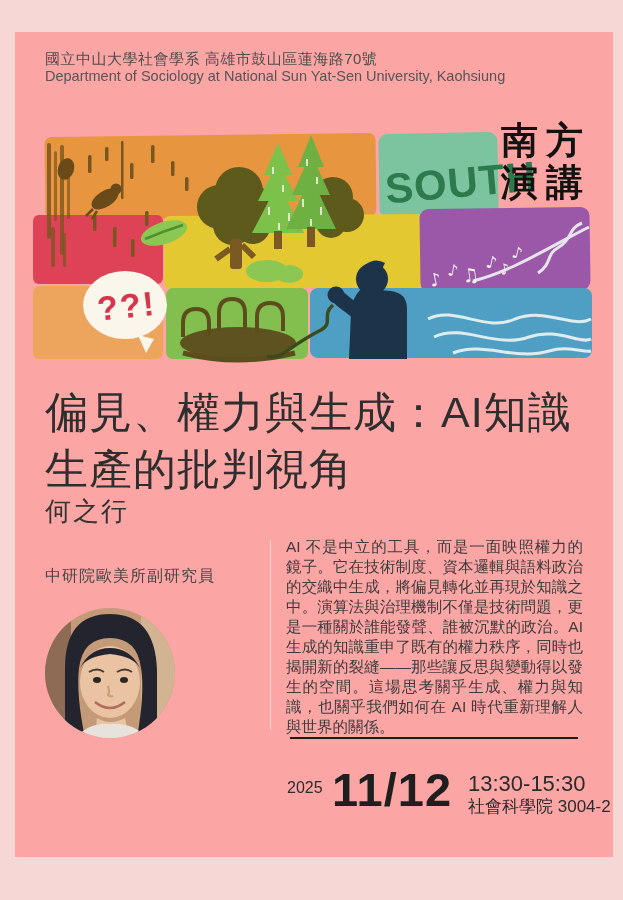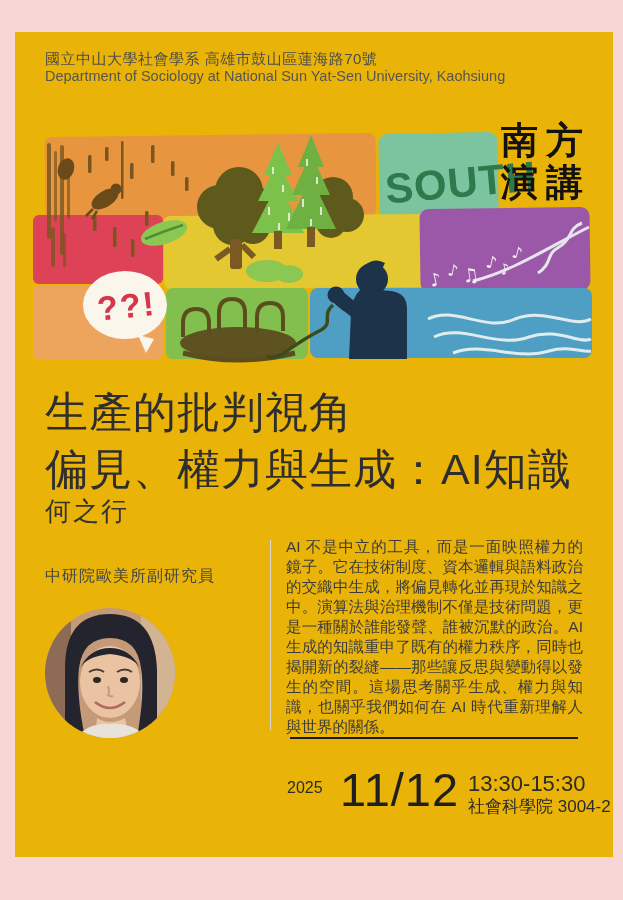--- a/index.html
+++ b/index.html
@@ -5,39 +5,39 @@
   html,body{margin:0;padding:0;}
   body{
     width:623px;height:900px;
     background:#f7d7d6;
     font-family:"Liberation Sans", sans-serif;
     position:relative;overflow:hidden;
     -webkit-font-smoothing:antialiased;
   }
   .card{
     position:absolute;left:15px;top:32px;width:598px;height:825px;
-    background:#eab308;
+    background:#fca5a5;
   }
   .addr1{position:absolute;left:30px;top:18px;font-size:15px;color:#4d4d4d;letter-spacing:.5px;}
   .addr2{position:absolute;left:30px;top:36px;font-size:14.5px;color:#555;}
   .banner{position:absolute;left:18px;top:83px;width:560px;height:250px;}
   .title{
     position:absolute;left:30px;top:352px;width:545px;
     font-size:43px;line-height:57px;color:#2e2e2e;font-weight:400;letter-spacing:1px;
   }
   .speaker-name{position:absolute;left:30px;top:462px;font-size:26px;color:#333;letter-spacing:2px;}
   .speaker-affil{position:absolute;left:30px;top:534px;font-size:16px;color:#454545;letter-spacing:1px;}
   .vrule{position:absolute;left:255px;top:508px;width:1px;height:190px;background:#d9d9d9;}
   .abstract{
     position:absolute;left:271px;top:505px;width:297px;
     font-size:15.5px;line-height:20px;color:#3c3c3c;text-align:justify;
   }
   .hrule{position:absolute;left:275px;top:705px;width:288px;height:2px;background:#1c1c1c;}
   .ev-year{position:absolute;left:272px;top:747px;font-size:16px;color:#2b2b2b;}
-  .ev-date{position:absolute;left:325px;top:730px;font-size:47px;font-weight:400;color:#1f1f1f;letter-spacing:1px;}
+  .ev-date{position:absolute;left:317px;top:730px;font-size:47px;font-weight:700;color:#1f1f1f;letter-spacing:1px;}
   .ev-time{position:absolute;left:453px;top:739px;font-size:22px;color:#2b2b2b;}
   .ev-loc{position:absolute;left:453px;top:763px;font-size:17px;color:#2b2b2b;}
   .avatar{position:absolute;left:30px;top:576px;width:130px;height:130px;border-radius:50%;overflow:hidden;}
 </style>
 </head>
 <body>
 
 <div class="card">
 
   <div class="addr1">國立中山大學社會學系 高雄市鼓山區蓮海路70號</div>
@@ -166,22 +166,22 @@
     <g stroke="#eef5f3" stroke-width="3" fill="none" opacity=".9">
       <path d="M440 166 C 480 156, 520 130, 556 112"></path>
       <path d="M505 158 C 520 148, 512 140, 526 132 C 540 124, 534 114, 549 108"></path>
       <path d="M395 204 C 422 190, 452 218, 482 204 C 512 192, 540 214, 558 204"></path>
       <path d="M401 222 C 430 208, 462 234, 496 222 C 524 212, 548 230, 558 224"></path>
       <path d="M420 238 C 450 226, 482 246, 516 236 C 536 230, 550 238, 558 236"></path>
     </g>
   </svg>
 
   <div class="title">
+    <div>偏見、權力與生成：AI知識</div>
     <div>生產的批判視角</div>
-    <div>偏見、權力與生成：AI知識</div>
   </div>
 
   <div class="speaker-name">何之行</div>
   <div class="speaker-affil">中研院歐美所副研究員</div>
 
   <div class="vrule"></div>
   <div class="abstract">AI 不是中立的工具，而是一面映照權力的鏡子。它在技術制度、資本邏輯與語料政治的交織中生成，將偏見轉化並再現於知識之中。演算法與治理機制不僅是技術問題，更是一種關於誰能發聲、誰被沉默的政治。AI 生成的知識重申了既有的權力秩序，同時也揭開新的裂縫——那些讓反思與變動得以發生的空間。這場思考關乎生成、權力與知識，也關乎我們如何在 AI 時代重新理解人與世界的關係。</div>
 
   <div class="avatar">
     <svg viewBox="0 0 130 130" width="130" height="130">

